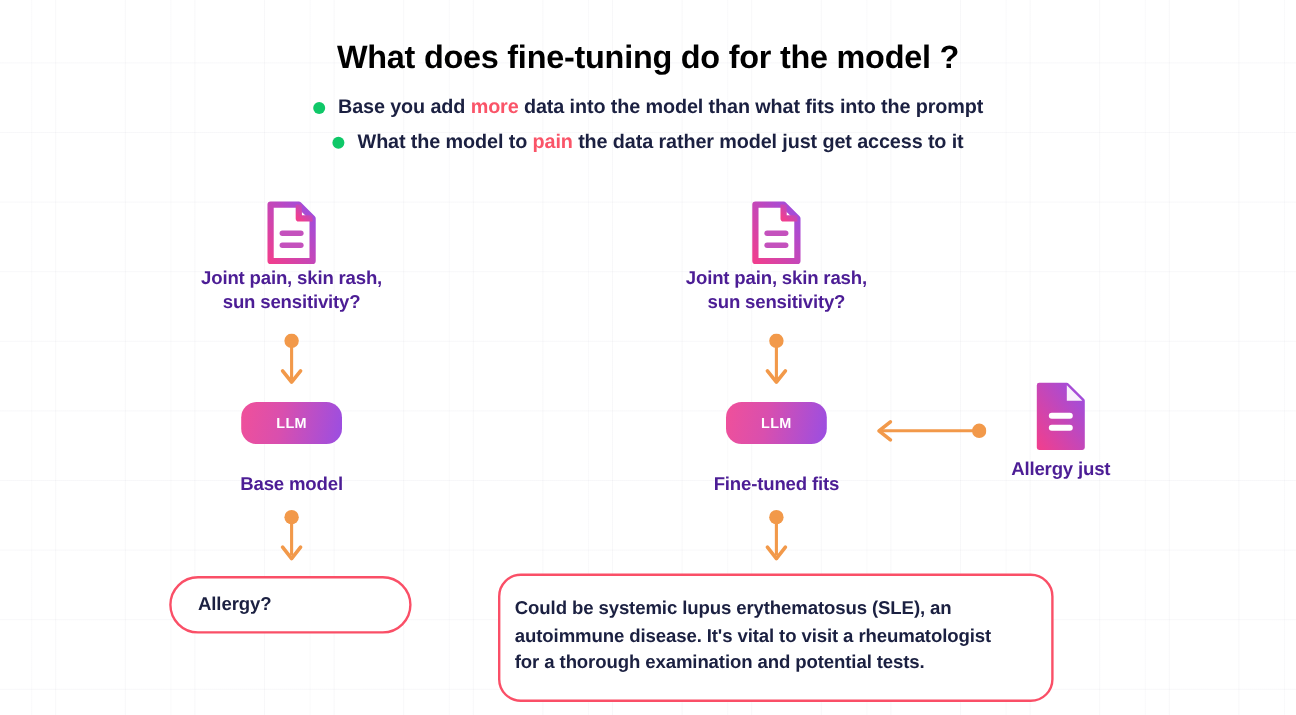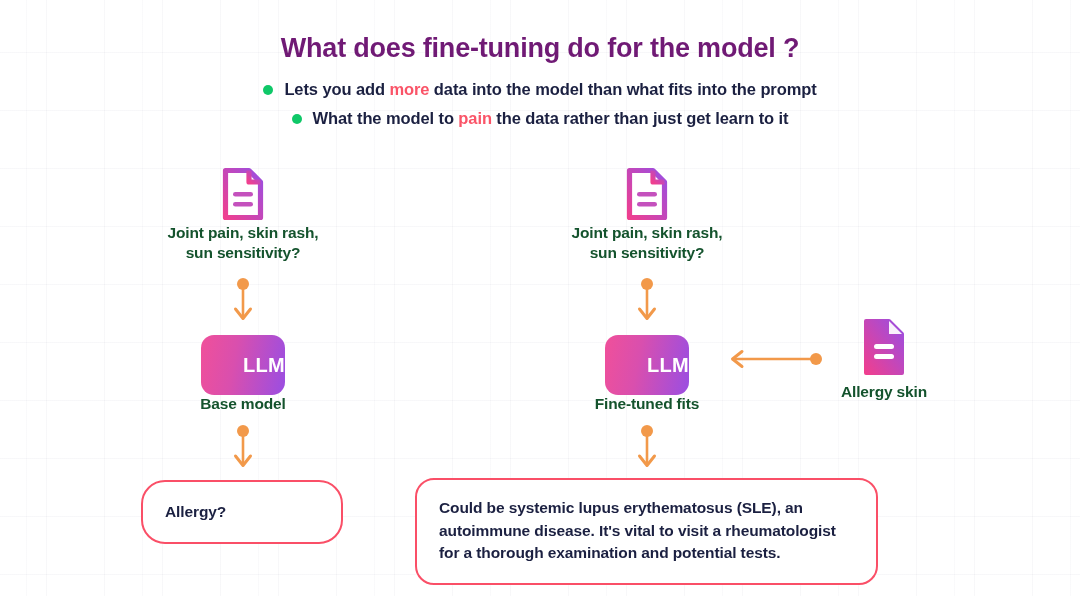--- a/index.html
+++ b/index.html
@@ -42,21 +42,21 @@
   .stage { position: absolute; inset: 0; z-index: 2; }
 
   
   .title {
     position: absolute;
     left: 0; right: 0;
     top: 33px;
     text-align: center;
     font-size: 27px;
     font-weight: bold;
-    color: #701a75;
+    color: #000000;
     letter-spacing: -0.2px;
   }
 
   .bullets {
     position: absolute;
     left: 0; right: 0;
     top: 80px;
   }
   .bullet-row {
     display: flex;
@@ -79,39 +79,39 @@
     white-space: nowrap;
   }
   .hl { color: #fa5468; }
 
   
   .node { position: absolute; }
 
   .caption {
     font-size: 15.5px;
     font-weight: bold;
-    color: #14532d;
+    color: #4c1d95;
     text-align: center;
     line-height: 1.32;
     letter-spacing: -0.15px;
     white-space: pre-line;
   }
 
   
   .llm-chip {
     width: 84px;
-    height: 60px;
+    height: 35px;
     border-radius: 13px;
     background: linear-gradient(100deg, #ef4c9a 0%, #e2499f 22%, #b martes 40%, #9b4de0 100%);
     background: linear-gradient(100deg, #f0509a 0%, #d94fae 40%, #9a4ee2 100%);
     display: flex;
     align-items: center;
-    justify-content: flex-end;
+    justify-content: center;
     color: #ffffff;
-    font-size: 20px;
+    font-size: 12px;
     font-weight: bold;
     letter-spacing: 0.3px;
   }
 
   
   .v-arrow, .h-arrow { display: block; }
 
   
   .answer-box {
     border: 2px solid #fa4f67;
@@ -123,50 +123,50 @@
   .answer-box .answer-text {
     font-size: 15.5px;
     font-weight: bold;
     color: #1b2041;
     line-height: 1.46;
     letter-spacing: -0.1px;
     white-space: pre-line;
   }
   .pill-box {
     width: 202px;
-    height: 64px;
+    height: 48px;
     border-radius: 24px;
     padding-left: 22px;
   }
   .big-box {
     width: 463px;
     border-radius: 19px;
-    padding: 17px 22px 18px 22px;
+    padding: 17px 22px 18px 12px;
   }
 </style>
 </head>
 <body>
 
 <div class="bg-grid"></div>
 <div class="bg-grid2"></div>
 
 <div class="stage">
 
   <div class="title">What does fine-tuning do for the model ?</div>
 
   <div class="bullets">
 
     <div class="bullet-row">
       <span class="dot"></span>
-      <span class="bullet-text"><span>Lets you add </span><span class="hl">more</span><span> data into the model than what fits into the prompt</span></span>
+      <span class="bullet-text"><span>Base you add </span><span class="hl">more</span><span> data into the model than what fits into the prompt</span></span>
     </div>
 
     <div class="bullet-row">
       <span class="dot"></span>
-      <span class="bullet-text"><span>What the model to </span><span class="hl">pain</span><span> the data rather than just get learn to it</span></span>
+      <span class="bullet-text"><span>What the model to </span><span class="hl">pain</span><span> the data rather model just get access to it</span></span>
     </div>
 
   </div>
 
   <svg width="0" height="0" style="position:absolute" aria-hidden="true">
     <defs>
       <linearGradient id="docGrad" x1="0" y1="1" x2="1" y2="0">
         <stop offset="0%" stop-color="#ef3f8f"></stop>
         <stop offset="50%" stop-color="#c councils"></stop>
         <stop offset="100%" stop-color="#9a4ee2"></stop>
@@ -266,15 +266,15 @@
 
   <div class="node" style="left:861px; top:318px;">
     <svg width="46" height="58" viewBox="0 0 46 58">
       <path d="M5 3 H28 L41 16 V55 H5 Z" fill="url(#docGradA)" stroke="url(#docGradA)" stroke-width="4" stroke-linejoin="round"></path>
       <path d="M28 3 V16 H41" fill="#ffffff" fill-opacity="0.92" stroke="none"></path>
       <rect x="13" y="26" width="20" height="5" rx="2.5" fill="#ffffff"></rect>
       <rect x="13" y="36" width="20" height="5" rx="2.5" fill="#ffffff"></rect>
     </svg>
   </div>
 
-  <div class="node caption" style="left:798px; top:382px; width:172px;">Allergy skin</div>
+  <div class="node caption" style="left:798px; top:382px; width:172px;">Allergy just</div>
 
 </div>
 
 </body></html>

